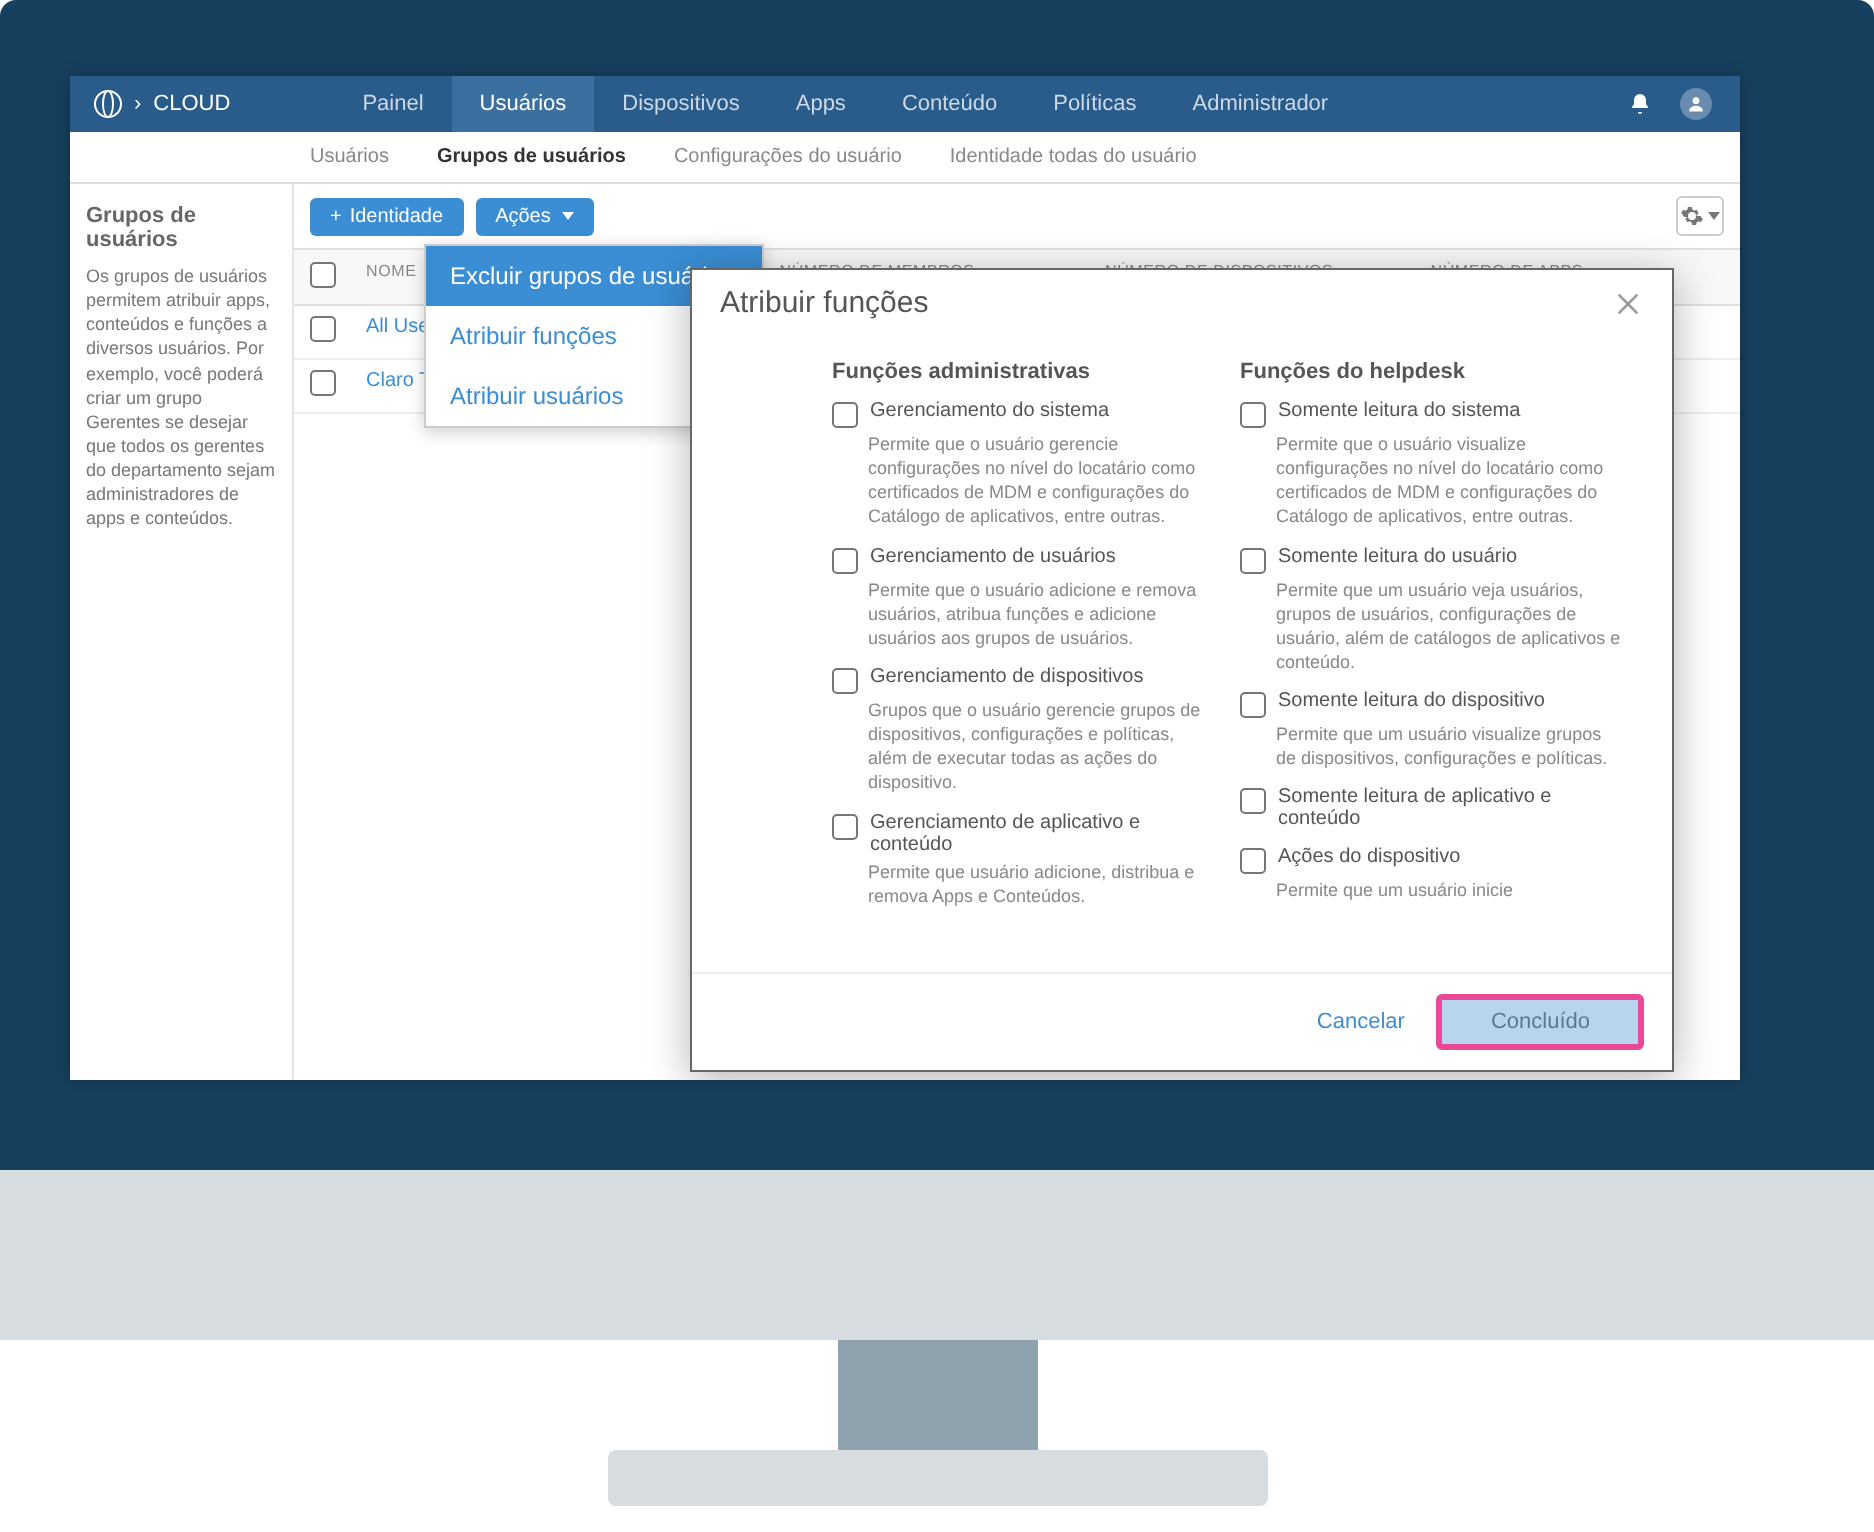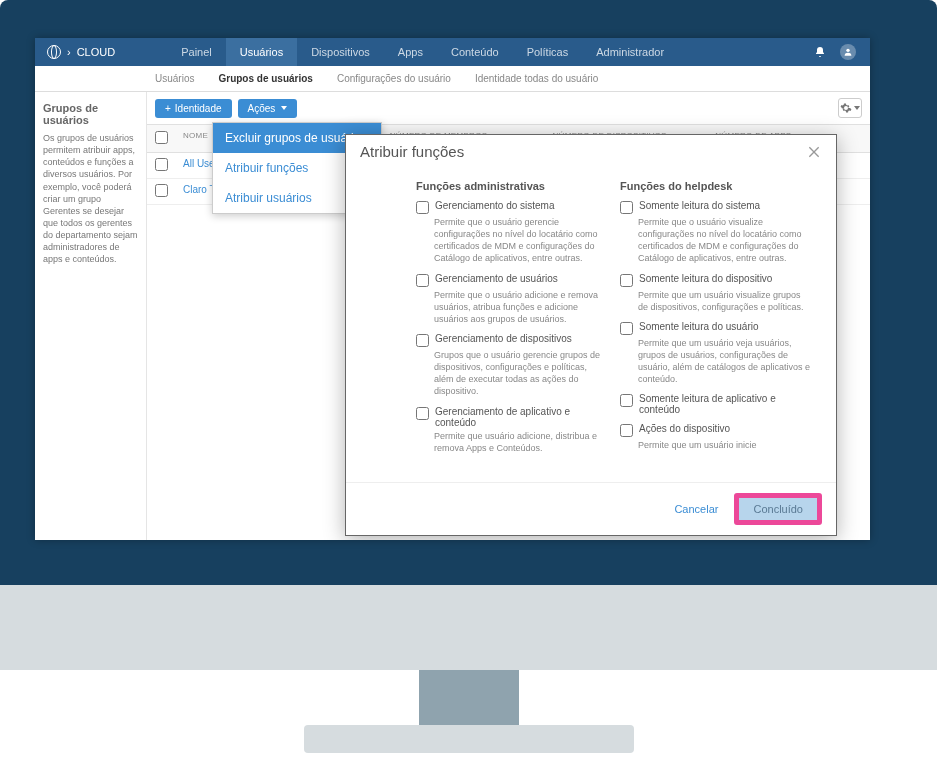--- a/index.html
+++ b/index.html
@@ -70,21 +70,21 @@
     .modal-body::-webkit-scrollbar { width: 10px; }
     .modal-body::-webkit-scrollbar-thumb { background: #ccc; border-radius: 4px; }
     .col { flex: 1; }
     .col h4 { font-size: 11px; font-weight: bold; color: #555; margin-bottom: 8px; }
     .role-item { margin-bottom: 8px; }
     .role-title { display: flex; align-items: flex-start; gap: 6px; font-size: 10px; color: #555; }
     .role-title input { margin-top: 1px; }
     .role-desc { font-size: 9px; color: #888; margin-left: 18px; line-height: 1.35; margin-top: 2px; }
     .modal-footer { display: flex; justify-content: flex-end; align-items: center; gap: 16px; padding: 10px 14px; border-top: 1px solid #eee; }
     .btn-cancel { color: #3b8dd4; font-size: 11px; cursor: pointer; }
-    .btn-primary { background: #b7d5ec; color: #5a7a94; border: 5px solid #ec4899; border-radius: 3px; padding: 5px 14px; font-size: 11px; cursor: pointer; }
+    .btn-primary { background: #b7d5ec; color: #5a7a94; border: 3px solid #ec4899; border-radius: 3px; padding: 5px 24px; font-size: 11px; cursor: pointer; }
     
     .caret-down { display:inline-block; width:0; height:0; border-left:3px solid transparent; border-right:3px solid transparent; border-top:4px solid currentColor; margin-left:2px; }
   </style>
 </head>
 <body>
 
 <div class="monitor-wrapper">
   <div class="monitor-bezel">
     <div class="screen">
 
@@ -235,30 +235,30 @@
             <div class="role-item">
               <label class="role-title">
                   <input type="checkbox" style="">
                   <span>Somente leitura do sistema</span>
                 </label>
               <div class="role-desc">Permite que o usuário visualize configurações no nível do locatário como certificados de MDM e configurações do Catálogo de aplicativos, entre outras.</div>
             </div>
             <div class="role-item">
               <label class="role-title">
                   <input type="checkbox" style="">
+                  <span>Somente leitura do usuário</span>
+                </label>
+              <div class="role-desc">Permite que um usuário veja usuários, grupos de usuários, configurações de usuário, além de catálogos de aplicativos e conteúdo.</div>
+            </div>
+            <div class="role-item">
+              <label class="role-title">
+                  <input type="checkbox" style="">
                   <span>Somente leitura do dispositivo</span>
                 </label>
               <div class="role-desc">Permite que um usuário visualize grupos de dispositivos, configurações e políticas.</div>
-            </div>
-            <div class="role-item">
-              <label class="role-title">
-                  <input type="checkbox" style="">
-                  <span>Somente leitura do usuário</span>
-                </label>
-              <div class="role-desc">Permite que um usuário veja usuários, grupos de usuários, configurações de usuário, além de catálogos de aplicativos e conteúdo.</div>
             </div>
             <div class="role-item">
               <label class="role-title">
                   <input type="checkbox" style="">
                   <span>Somente leitura de aplicativo e conteúdo</span>
                 </label>
             </div>
             <div class="role-item">
               <label class="role-title">
                   <input type="checkbox" style="">

